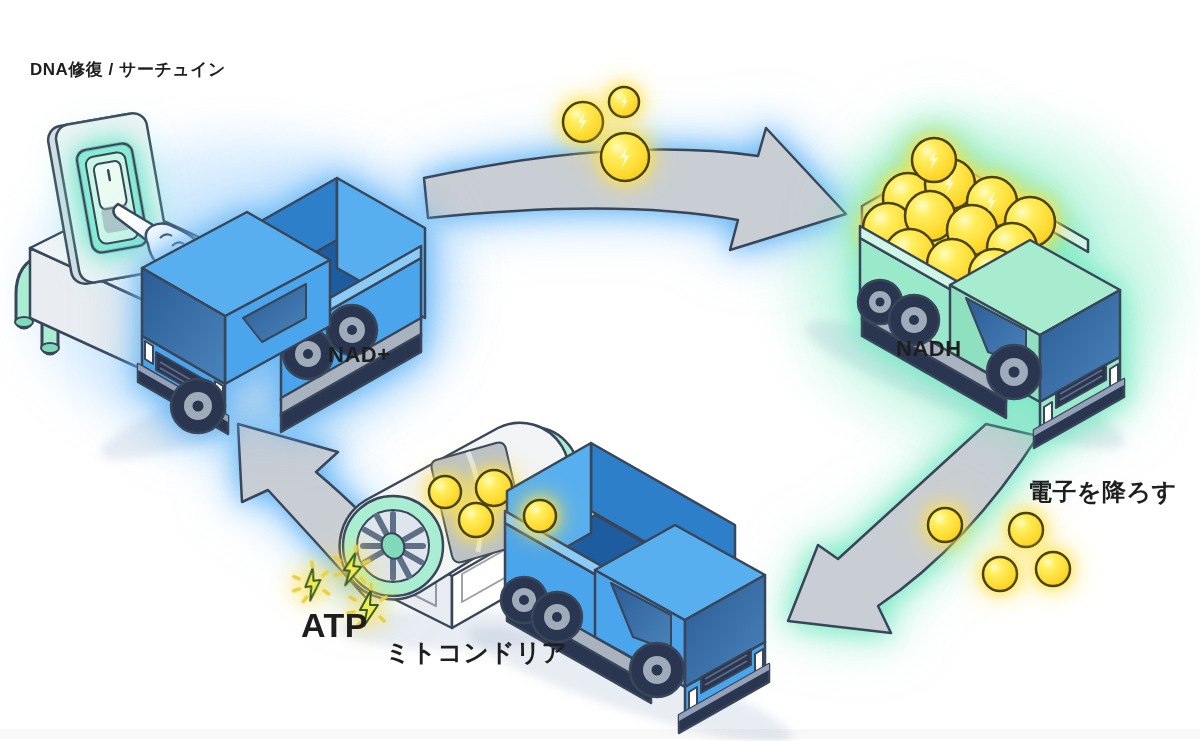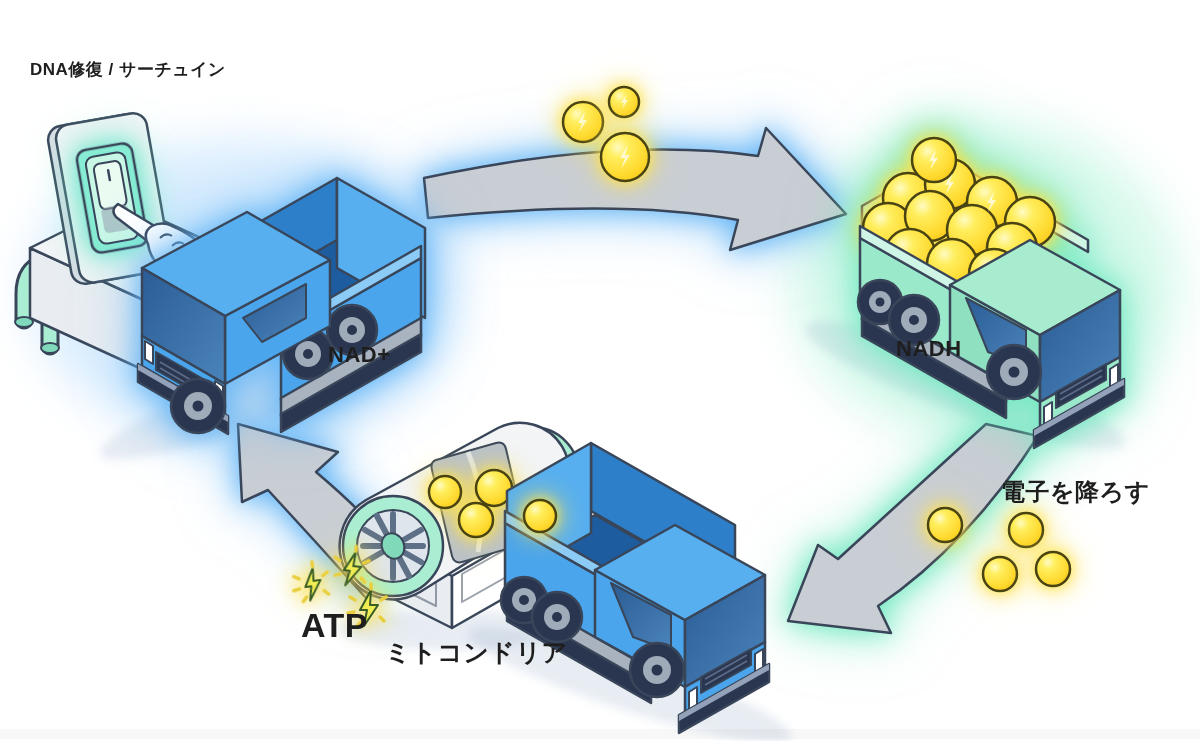--- a/index.html
+++ b/index.html
@@ -333,18 +333,18 @@
             <line x1="17" y1="-11" x2="12" y2="-8"></line>
             <line x1="2" y1="-24" x2="2" y2="-19"></line>
           </g>
     </g>
   </g>
 </svg>
 
 <div class="lbl lbl-jp" style="left:30px;top:58px;">DNA修復 / サーチュイン</div>
 <div class="lbl lbl-big" style="left:328px;top:342px;">NAD+</div>
 <div class="lbl lbl-big" style="left:848px;top:336px;margin-left:48px;">NADH</div>
-<div class="lbl lbl-jp" style="left:1001px;top:476px;font-size:24px;">電子を降ろす</div>
+<div class="lbl lbl-jp" style="left:1028px;top:476px;font-size:24px;">電子を降ろす</div>
 <div class="lbl lbl-big" style="left:301px;top:606px;font-size:34px;">ATP</div>
 <div class="lbl lbl-jp" style="left:385px;top:636px;font-size:25px;">ミトコンドリア</div>
 
 <div class="bottom-haze"></div>
 </div>
 
 </body></html>

